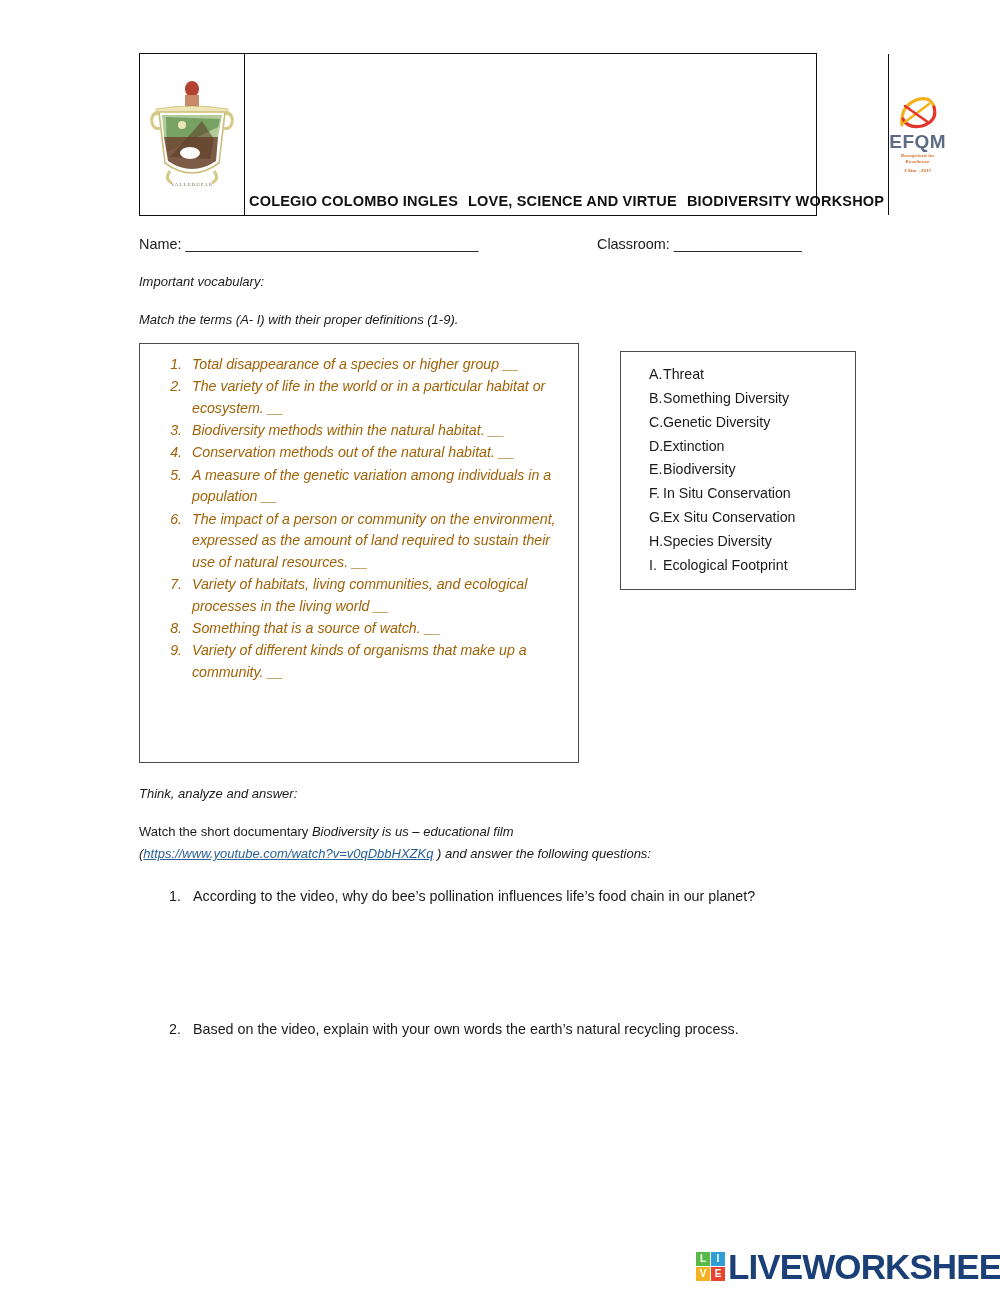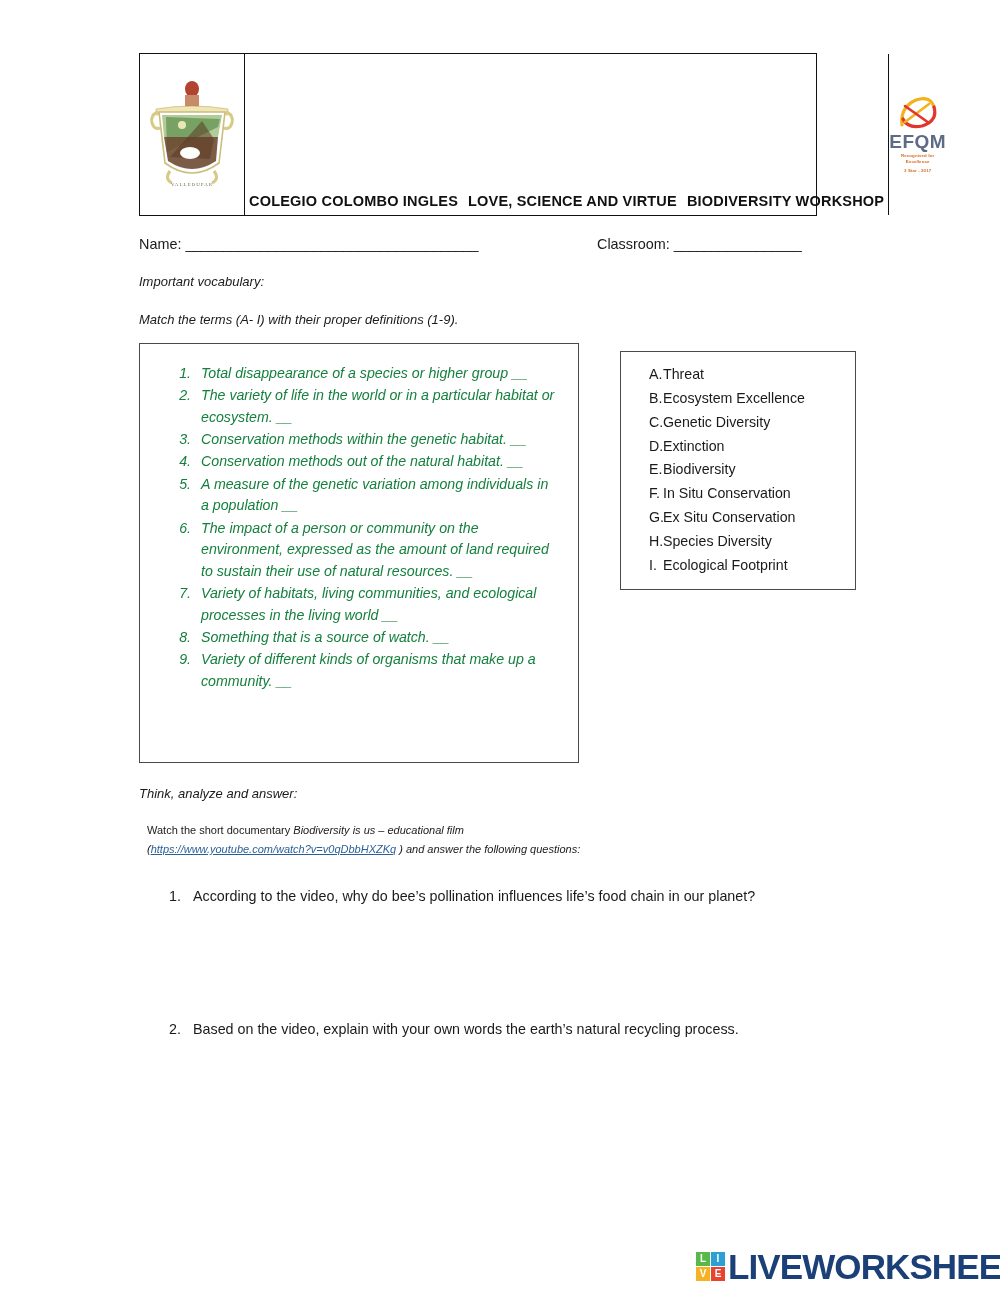--- a/index.html
+++ b/index.html
@@ -111,27 +111,27 @@
   .def-box {
     position: absolute;
     left: 139px;
     top: 343px;
     width: 440px;
     height: 420px;
     border: 1.3px solid #4a4a4a;
     padding: 10px 12px 0 12px;
   }
   ol.def-list {
-    margin: 9px;
+    margin: 0;
     padding-left: 34px;
     list-style: decimal;
     font-style: italic;
     font-size: 14.2px;
     line-height: 1.53;
-    color: #15803d;
+    color: #a16207;
   }
   ol.def-list li { padding-left: 6px; margin-bottom: 0.5px; }
 
   
   .terms-box {
     position: absolute;
     left: 620px;
     top: 351px;
     width: 236px;
     height: 239px;
@@ -146,24 +146,24 @@
     display: flex;
   }
   .terms-list li .tl { width: 32px; flex: none; padding-left: 18px; }
   .terms-list li .tt { flex: 1; }
 
   
   #think-label { top: 786px; }
 
   .watch-block {
     position: absolute;
-    left: 147px;
+    left: 139px;
     top: 821px;
     width: 740px;
-    font-size: 11px;
+    font-size: 13px;
     line-height: 1.72;
     color: #1a1a1a;
   }
   .watch-line1 { white-space: nowrap; }
   .watch-line1 .doc-title { font-style: italic; }
   .watch-line2 { white-space: nowrap; font-style: italic; }
   .watch-line2 .url {
     color: #2a6099;
     text-decoration: underline;
     font-style: italic;
@@ -286,39 +286,39 @@
     </div>
   </div>
 
   <div class="it-line" id="vocab-label">Important vocabulary:</div>
   <div class="it-line" id="match-label">Match the terms (A- I) with their proper definitions (1-9).</div>
 
   <div class="def-box">
     <ol class="def-list">
       <li>Total disappearance of a species or higher group __</li>
       <li>The variety of life in the world or in a particular habitat or ecosystem. __</li>
-      <li>Conservation methods within the genetic habitat. __</li>
+      <li>Biodiversity methods within the natural habitat. __</li>
       <li>Conservation methods out of the natural habitat. __</li>
       <li>A measure of the genetic variation among individuals in a population __</li>
       <li>The impact of a person or community on the environment, expressed as the amount of land required to sustain their use of natural resources. __</li>
       <li>Variety of habitats, living communities, and ecological processes in the living world __</li>
       <li>Something that is a source of watch. __</li>
       <li>Variety of different kinds of organisms that make up a community. __</li>
     </ol>
   </div>
 
   <div class="terms-box">
     <ul class="terms-list">
       <li>
         <span class="tl">A.</span>
         <span class="tt">Threat</span>
       </li>
       <li>
         <span class="tl">B.</span>
-        <span class="tt">Ecosystem Excellence</span>
+        <span class="tt">Something Diversity</span>
       </li>
       <li>
         <span class="tl">C.</span>
         <span class="tt">Genetic Diversity</span>
       </li>
       <li>
         <span class="tl">D.</span>
         <span class="tt">Extinction</span>
       </li>
       <li>

